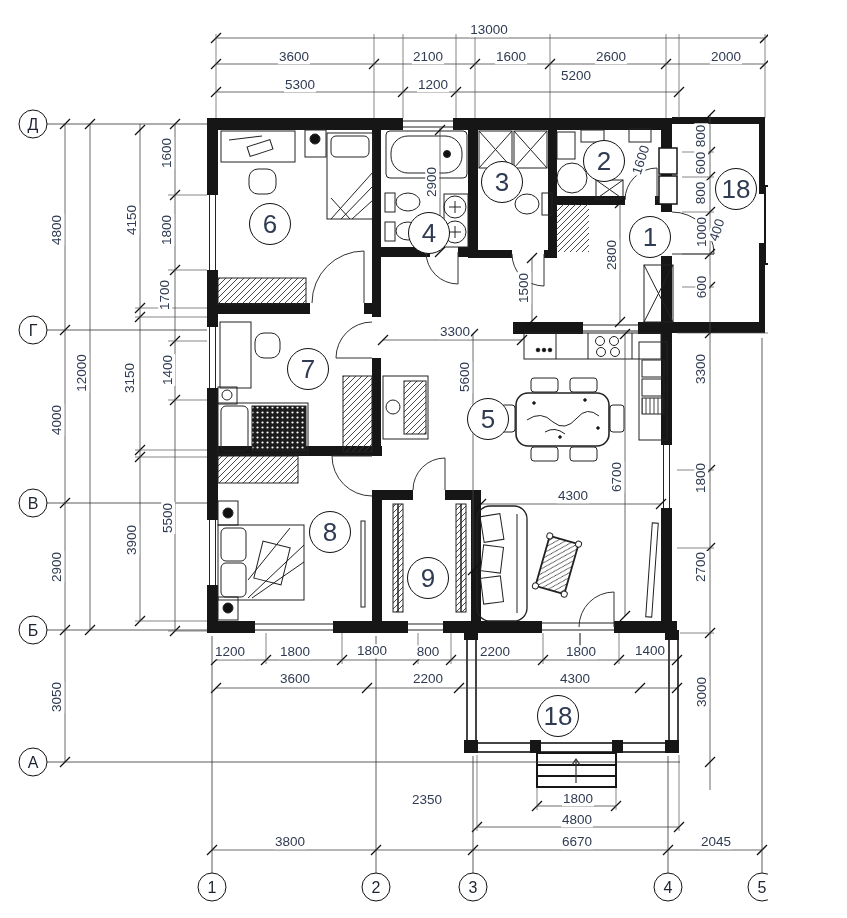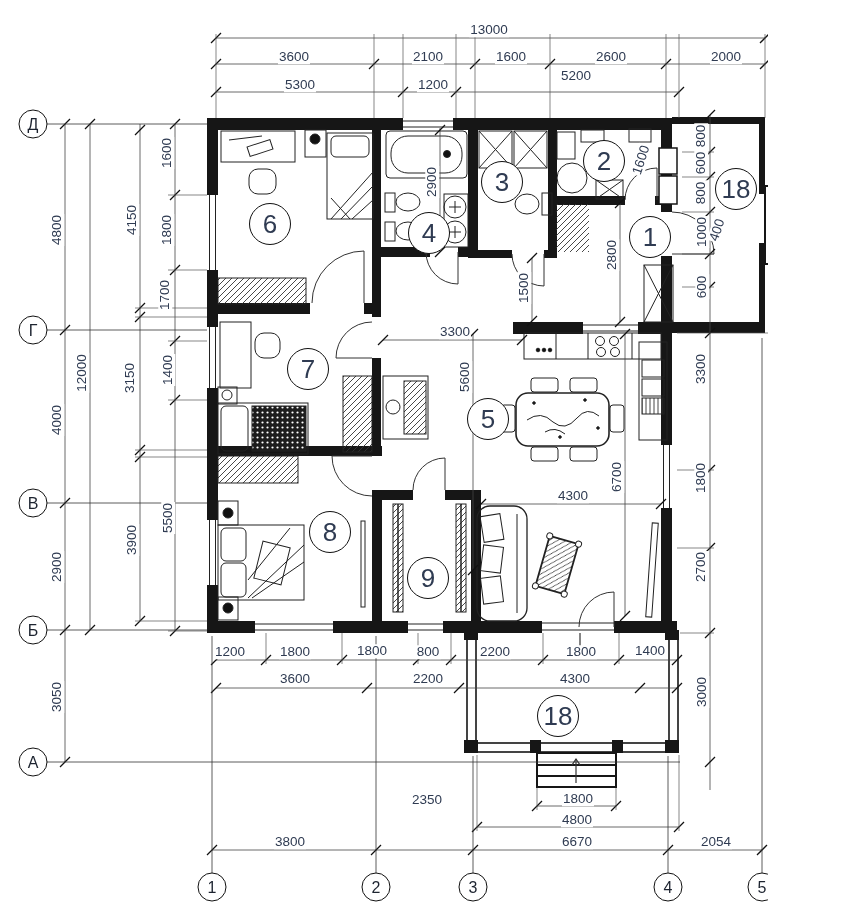--- a/index.html
+++ b/index.html
@@ -504,21 +504,21 @@
       <span class="dim h" style="left: 581px; top: 652px;">1800</span>
       <span class="dim h" style="left: 650px; top: 651px;">1400</span>
       <span class="dim h" style="left: 295px; top: 679px;">3600</span>
       <span class="dim h" style="left: 428px; top: 679px;">2200</span>
       <span class="dim h" style="left: 575px; top: 679px;">4300</span>
       <span class="dim h" style="left: 578px; top: 799px;">1800</span>
       <span class="dim h" style="left: 577px; top: 820px;">4800</span>
       <span class="dim h" style="left: 290px; top: 842px;">3800</span>
       <span class="dim h" style="left: 427px; top: 800px;">2350</span>
       <span class="dim h" style="left: 577px; top: 842px;">6670</span>
-      <span class="dim h" style="left: 716px; top: 842px;">2054</span>
+      <span class="dim h" style="left: 716px; top: 842px;">2045</span>
       <span class="axis-circle" style="left: 33px; top: 124px;">Д</span>
       <span class="axis-circle" style="left: 33px; top: 330px;">Г</span>
       <span class="axis-circle" style="left: 33px; top: 503px;">В</span>
       <span class="axis-circle" style="left: 33px; top: 630px;">Б</span>
       <span class="axis-circle" style="left: 33px; top: 762px;">А</span>
       <span class="axis-circle" style="left: 212px; top: 887px;">1</span>
       <span class="axis-circle" style="left: 376px; top: 887px;">2</span>
       <span class="axis-circle" style="left: 473px; top: 887px;">3</span>
       <span class="axis-circle" style="left: 668px; top: 887px;">4</span>
       <span class="axis-circle" style="left: 762px; top: 887px;">5</span>

